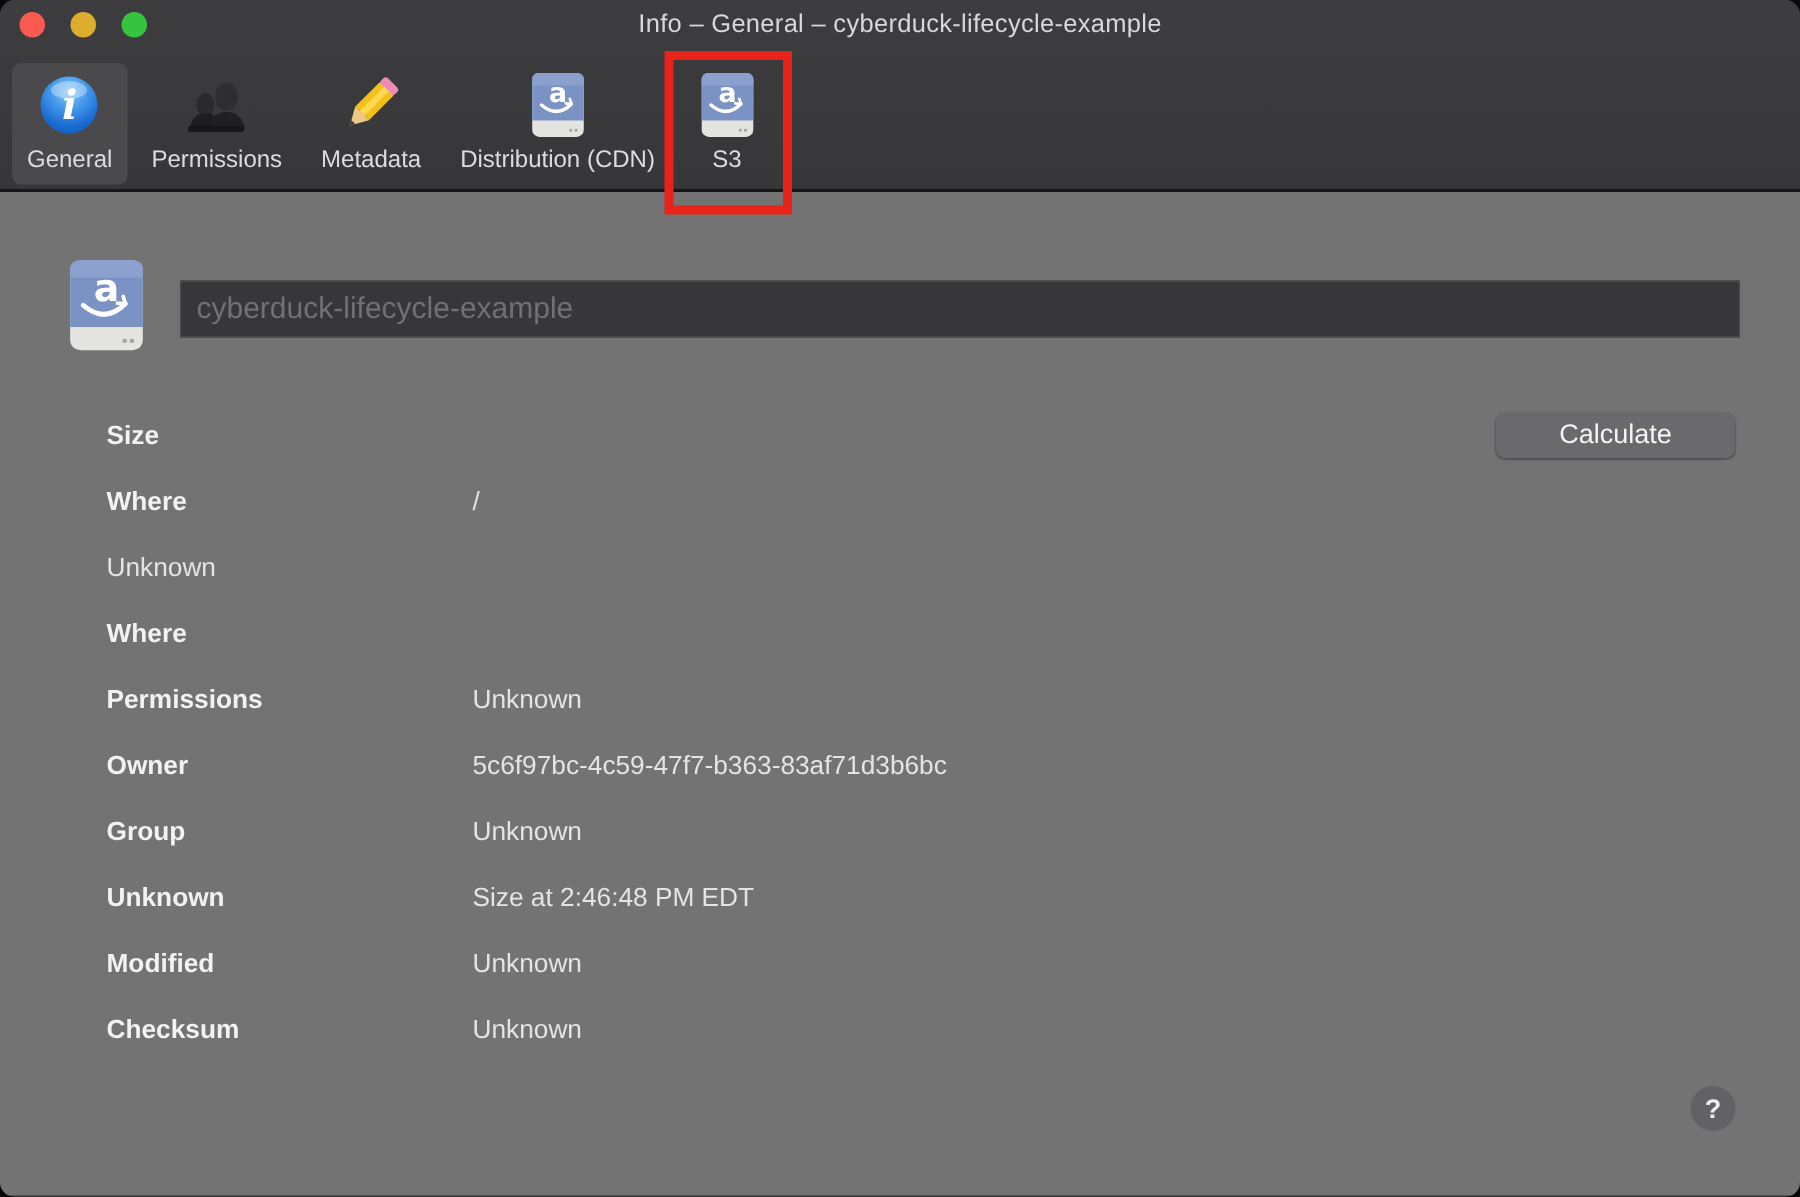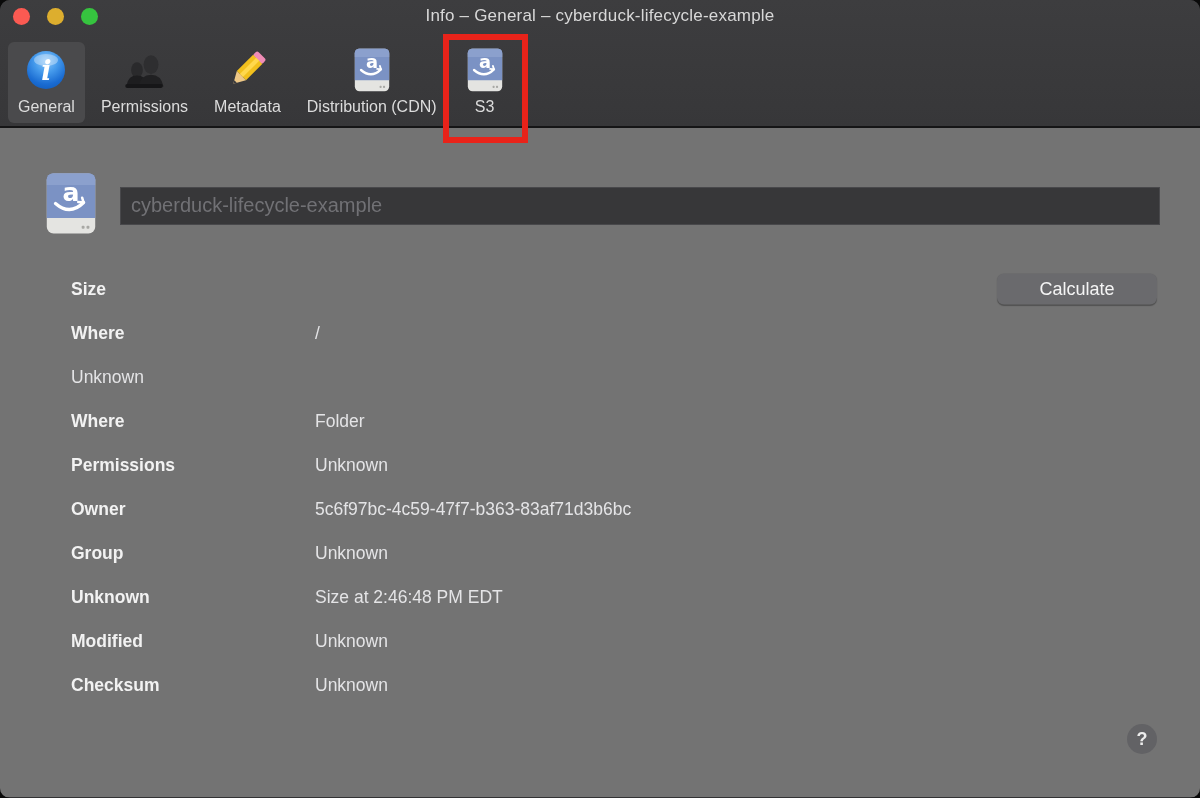--- a/index.html
+++ b/index.html
@@ -171,21 +171,20 @@
       </div>
       <div class="row">
         <span class="lbl">Where</span>
         <span class="val">/</span>
       </div>
       <div class="row">
         <span class="val">Unknown</span>
       </div>
       <div class="row">
         <span class="lbl">Where</span>
-        <span class="val">Folder</span>
       </div>
       <div class="row">
         <span class="lbl">Permissions</span>
         <span class="val">Unknown</span>
       </div>
       <div class="row">
         <span class="lbl">Owner</span>
         <span class="val">5c6f97bc-4c59-47f7-b363-83af71d3b6bc</span>
       </div>
       <div class="row">

